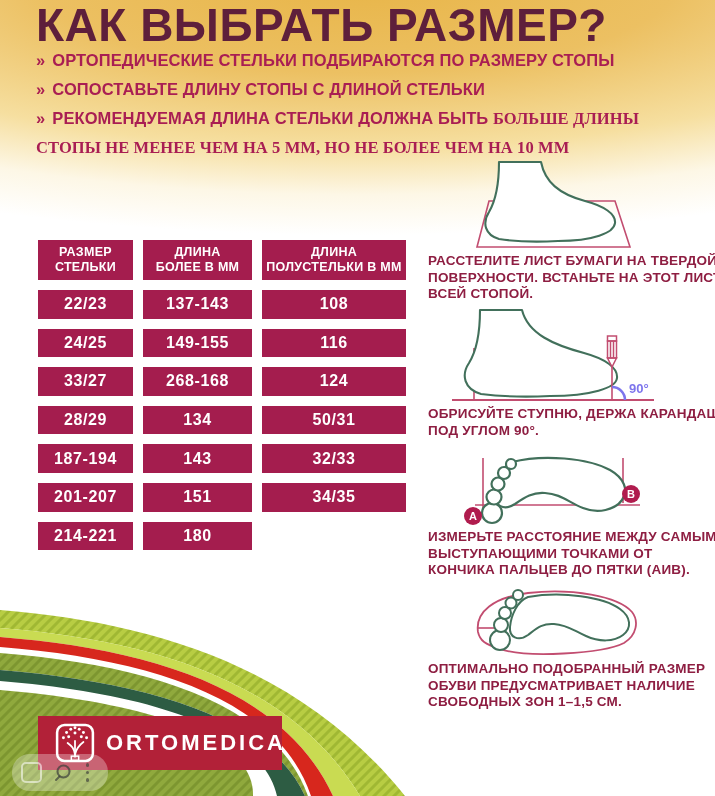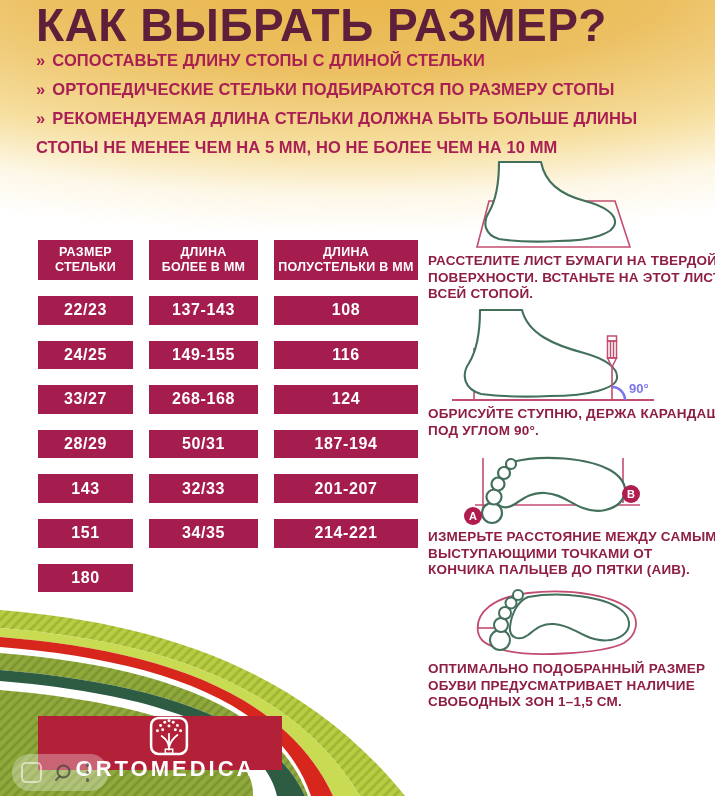--- a/index.html
+++ b/index.html
@@ -9,40 +9,40 @@
   
   .top-gradient{position:absolute;left:0;top:0;width:715px;height:320px;
     background:radial-gradient(140% 290px at 50% -20px,#e8b548 0%,#ecc062 32%,#f6dfa0 58%,#fdf7e6 74%,#ffffff 88%);}
 
   .title{position:absolute;left:36px;top:0px;width:670px;
     font-size:46px;font-weight:bold;color:#5e1f3b;letter-spacing:0.5px;line-height:50px;white-space:nowrap;}
 
   .bullets{position:absolute;left:36px;top:46px;width:618px;}
   .bullet{margin:0;font-size:16.5px;font-weight:bold;color:#a91e53;line-height:29px;letter-spacing:0.1px;}
   .bullet .marker{margin-right:7px;}
-  .bullet .emph{font-weight:bold;}
+  .bullet .emph{font-weight:bold;font-family:Liberation Serif, serif;}
 
   
   .size-table{position:absolute;left:38px;top:240px;width:352px;
     display:grid;grid-template-columns:95px 109px 144px;grid-template-rows:40px repeat(7,28.6px);
-    gap:16px;background:#fff;}
+    gap:10px;background:#fff;}
   .cell{background:#a41d4e;color:#fff;display:flex;flex-direction:column;align-items:center;justify-content:center;
     text-align:center;font-weight:bold;}
   .cell.hdr{font-size:12.5px;line-height:15px;letter-spacing:0.3px;}
   .cell.val{font-size:16px;letter-spacing:0.6px;flex-direction:row;}
 
   
   .caption{position:absolute;left:428px;width:300px;font-size:13.5px;font-weight:bold;
     color:#8e1e42;line-height:16.6px;letter-spacing:0.2px;}
 
   .ill{position:absolute;}
 
   
   .logo-box{position:absolute;left:38px;top:716px;width:244px;height:54px;background:#b22138;
-    display:flex;align-items:center;z-index:3;flex-direction:column;}
+    display:flex;align-items:center;z-index:3;}
   .logo-box .brand{color:#fff;font-size:22px;font-weight:bold;letter-spacing:3px;margin-left:11px;}
   .logo-icon{margin-left:17px;flex:0 0 auto;}
 
   .waves{position:absolute;left:0;top:580px;z-index:1;}
 
   
   .lens-bar{position:absolute;left:12px;top:754px;width:96px;height:37px;border-radius:18px;
     background:rgba(255,255,255,0.30);z-index:5;display:flex;align-items:center;}
   .lens-thumb{width:17px;height:17px;border:2px solid rgba(255,255,255,0.55);border-radius:5px;margin-left:9px;}
   .lens-glass{margin-left:10px;}
@@ -77,22 +77,22 @@
     <path d="M0,73 C150,85 275,124 308,216 L305,216 C270,138 148,102 0,90 Z" fill="url(#hatchOlive)"></path>
 
     <path d="M0,90 C148,102 270,138 305,216 L277,216 C262,148 146,113 0,101 Z" fill="#2d5c43"></path>
 
     <path d="M0,110 C144,122 255,156 253,216 L0,216 Z" fill="url(#hatchOlive)"></path>
   </svg>
 
   <div class="title">КАК ВЫБРАТЬ РАЗМЕР?</div>
 
   <div class="bullets">
+    <p class="bullet"><span class="marker">»</span><span>ОРТОПЕДИЧЕСКИЕ СТЕЛЬКИ ПОДБИРАЮТСЯ ПО РАЗМЕРУ СТОПЫ</span></p>
     <p class="bullet"><span class="marker">»</span><span>СОПОСТАВЬТЕ ДЛИНУ СТОПЫ С ДЛИНОЙ СТЕЛЬКИ</span></p>
-    <p class="bullet"><span class="marker">»</span><span>ОРТОПЕДИЧЕСКИЕ СТЕЛЬКИ ПОДБИРАЮТСЯ ПО РАЗМЕРУ СТОПЫ</span></p>
     <p class="bullet"><span class="marker">»</span><span>РЕКОМЕНДУЕМАЯ ДЛИНА СТЕЛЬКИ ДОЛЖНА БЫТЬ </span><span class="emph">БОЛЬШЕ ДЛИНЫ СТОПЫ НЕ МЕНЕЕ ЧЕМ НА 5 ММ, НО НЕ БОЛЕЕ ЧЕМ НА 10 ММ</span></p>
   </div>
 
   <div class="size-table">
     <div class="cell hdr">
         <span>РАЗМЕР</span>
         <span>СТЕЛЬКИ</span>
       </div>
     <div class="cell hdr">
         <span>ДЛИНА</span>
@@ -109,20 +109,21 @@
 
     <div class="cell val">24/25</div>
     <div class="cell val">149-155</div>
     <div class="cell val">116</div>
 
     <div class="cell val">33/27</div>
     <div class="cell val">268-168</div>
     <div class="cell val">124</div>
 
     <div class="cell val">28/29</div>
+    <div class="cell val">134</div>
 
     <div class="cell val">50/31</div>
     <div class="cell val">187-194</div>
     <div class="cell val">143</div>
 
     <div class="cell val">32/33</div>
     <div class="cell val">201-207</div>
     <div class="cell val">151</div>
 
     <div class="cell val">34/35</div>

